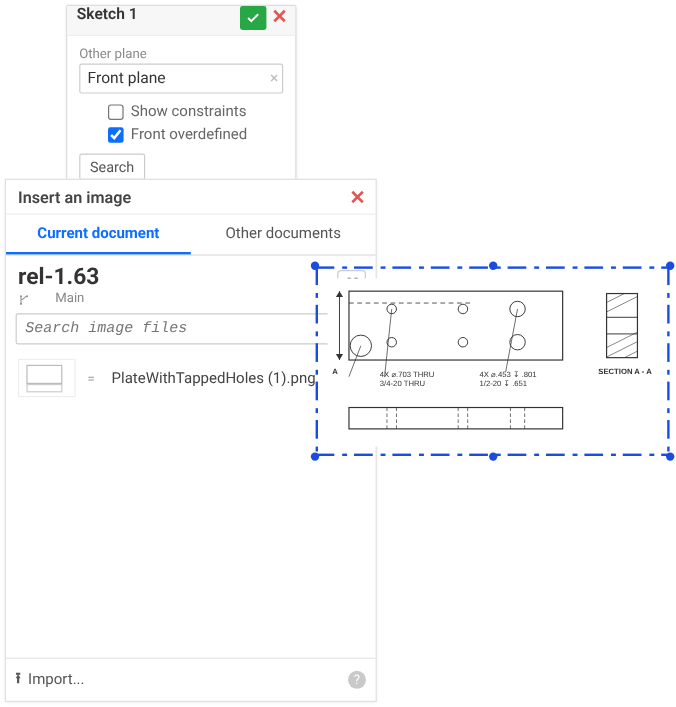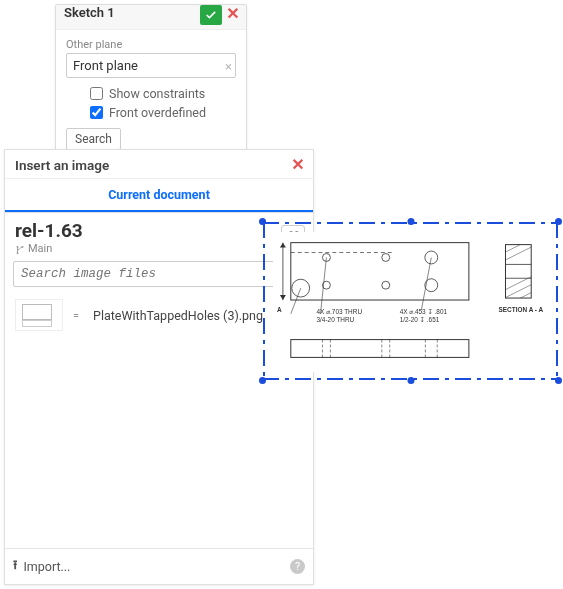--- a/index.html
+++ b/index.html
@@ -159,21 +159,21 @@
     align-items: center;
     padding: 6px 8px 0 10px;
   }
   .version-left { flex: 1; }
   .version-name { font-weight: 700; font-size: 19px; color: #333; }
   .version-branch {
     font-size: 11px;
     color: #888;
     display: flex;
     align-items: flex-end;
-    gap: 3px;
+    gap: 21px;
   }
   .branch-btn {
     width: 22px; height: 22px;
     border: 1px solid #ccc;
     border-radius: 3px;
     display: flex; align-items: center; justify-content: center;
     cursor: pointer;
     color: #555;
   }
   .branch-btn svg { width: 13px; height: 13px; fill: none; stroke: #555; stroke-width: 2; }
@@ -336,20 +336,21 @@
 
 <div class="insert-panel">
   <div class="insert-header">
     <div class="insert-title">Insert an image</div>
     <div class="x-btn">
       <span>✕</span>
     </div>
   </div>
   <div class="tabs">
     <div class="tab active">Current document</div>
+    <div class="tab">Other documents</div>
   </div>
   <div class="version-row">
     <div class="version-left">
       <div class="version-name">rel-1.63</div>
       <div class="version-branch">
         <svg width="10" height="10" viewBox="0 0 16 16">
             <path d="M4 3v10M4 8c4 0 4-5 8-5" stroke="#999" stroke-width="1.5" fill="none"></path>
             <circle cx="4" cy="3" r="1.5" fill="#999"></circle>
             <circle cx="4" cy="13" r="1.5" fill="#999"></circle>
             <circle cx="12" cy="3" r="1.5" fill="#999"></circle>
@@ -365,21 +366,21 @@
           <circle cx="12" cy="3" r="1.6"></circle>
         </svg>
     </div>
   </div>
   <div class="search-wrap">
     <input class="search-input" type="text" placeholder="Search image files" style="">
   </div>
   <div class="file-row">
     <div class="file-thumb"></div>
     <div class="file-kind">=</div>
-    <div class="file-name">PlateWithTappedHoles (3).png</div>
+    <div class="file-name">PlateWithTappedHoles (1).png</div>
   </div>
   <div class="panel-spacer"></div>
   <div class="import-bar">
     <span class="up-icon">⭱</span>
     <span>Import...</span>
     <div class="help-icon">?</div>
   </div>
 </div>
 
 <div class="drawing-zone">

